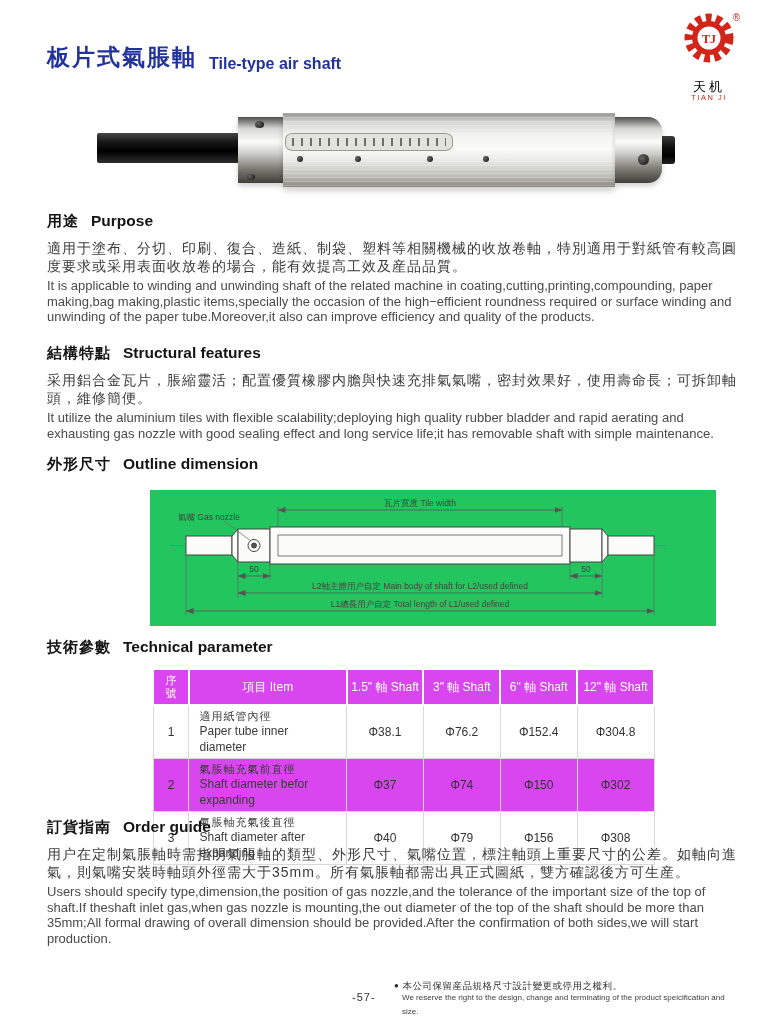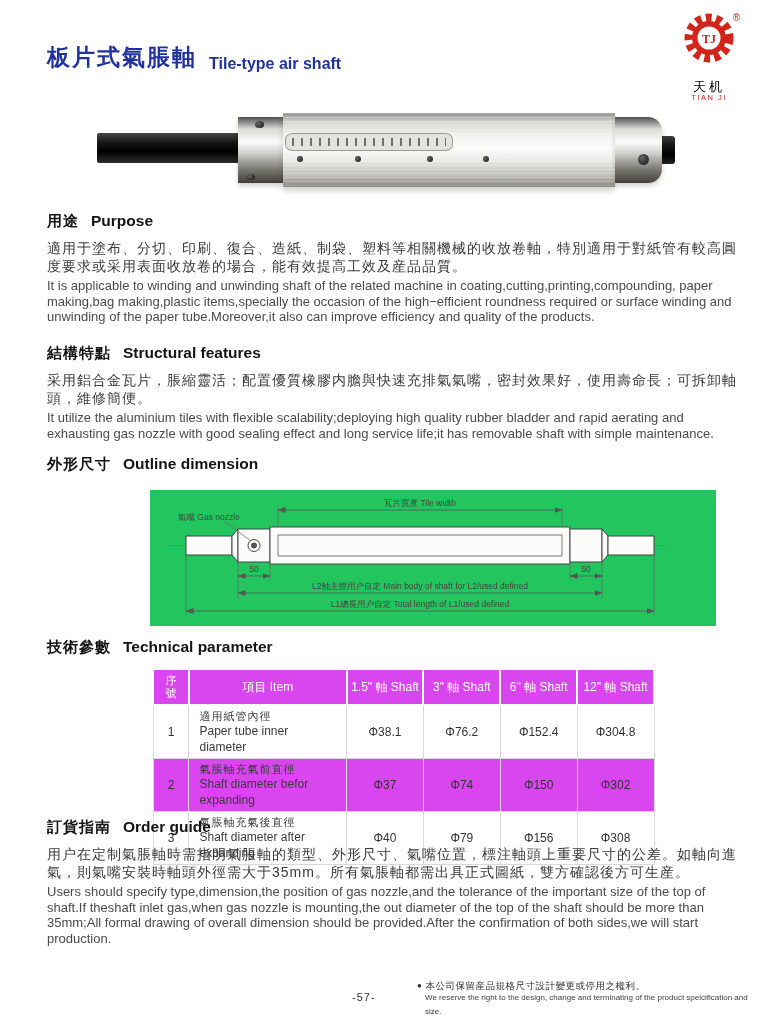--- a/index.html
+++ b/index.html
@@ -62,21 +62,21 @@
              border:2px solid #fff;height:30px;padding:1px 2px;}
   .tparam th.c0{font-size:11px;line-height:13px;word-break:break-all;padding:2px 10px;}
   .tparam td{border:1px solid #d9d9d9;text-align:center;font-size:12px;color:#333;height:34px;padding:1px 4px;}
   .tparam td.item{text-align:left;padding:3px 10px;}
   .tparam .izh{font-size:11px;color:#3a3a3a;line-height:14px;letter-spacing:1px;}
   .tparam .ien{font-size:12px;color:#3a3a3a;line-height:16px;}
   .tparam tr.alt td{background:#d946ef;}
 
   
   .page-number{position:absolute;left:352px;top:991px;font-size:11px;color:#333;letter-spacing:1px;}
-  .footnote{position:absolute;left:417px;top:980px;width:338px;color:#2e2e2e;}
+  .footnote{position:absolute;left:394px;top:980px;width:338px;color:#2e2e2e;}
   .fn-zh{font-size:9.5px;line-height:11px;letter-spacing:.5px;}
   .fn-en{font-size:8px;line-height:14px;padding-left:8px;color:#3c3c3c;}
   .fn-bullet{font-size:8px;vertical-align:1px;}
 </style>
 </head>
 <body>
 
 <div class="page">
 
   <div class="title-block">

